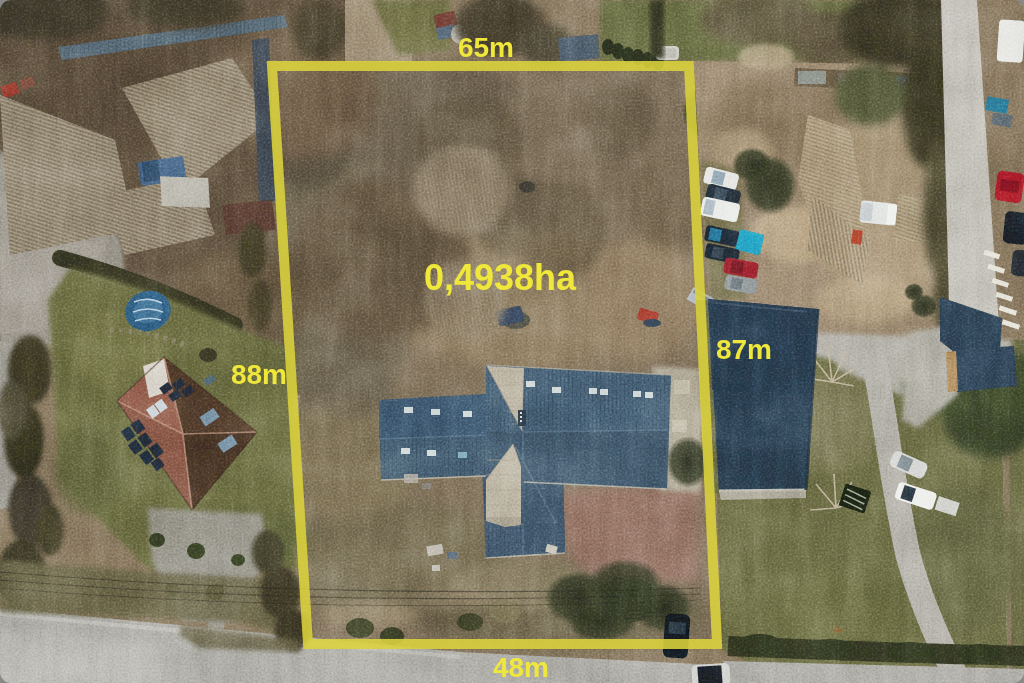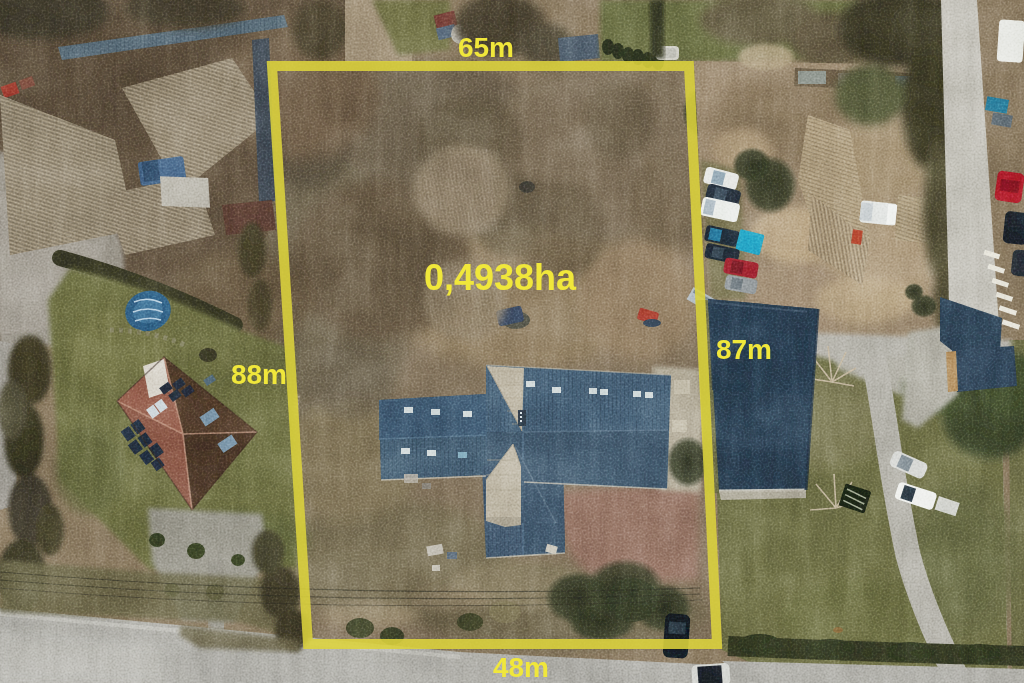--- a/index.html
+++ b/index.html
@@ -1,16 +1,16 @@
 <!DOCTYPE html>
 <html><head>
 <meta charset="utf-8">
 <style>
 html,body{margin:0;padding:0;background:#888;}
-#stage{width:1024px;height:683px;position:relative;overflow:hidden;font-family:"Liberation Sans",sans-serif;}
+#stage{width:1024px;height:683px;position:relative;overflow:hidden;font-family:"Liberation Sans",sans-serif;border-radius:11px;}
 </style>
 </head>
 <body>
 <div id="stage">
 <svg width="1024" height="683" viewBox="0 0 1024 683" xmlns="http://www.w3.org/2000/svg">
 <defs>
 <filter id="texturize" x="0" y="0" width="1024" height="683" filterUnits="userSpaceOnUse">
 <feTurbulence type="fractalNoise" baseFrequency="0.5" numOctaves="2" seed="11" result="fineN"></feTurbulence>
 <feColorMatrix in="fineN" type="saturate" values="0" result="fineG"></feColorMatrix>
 <feComponentTransfer in="fineG" result="fine">

